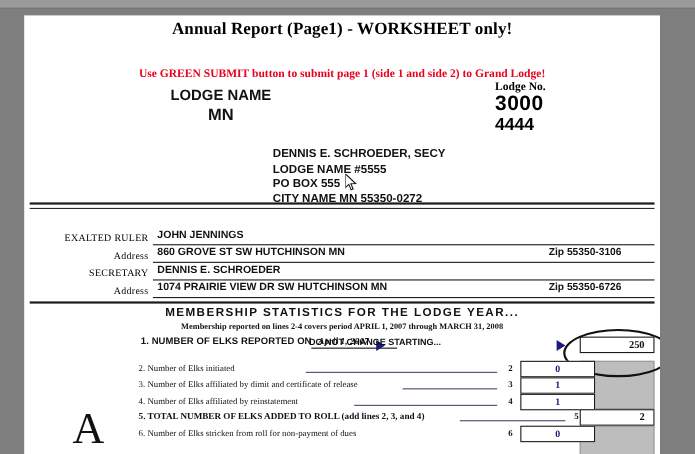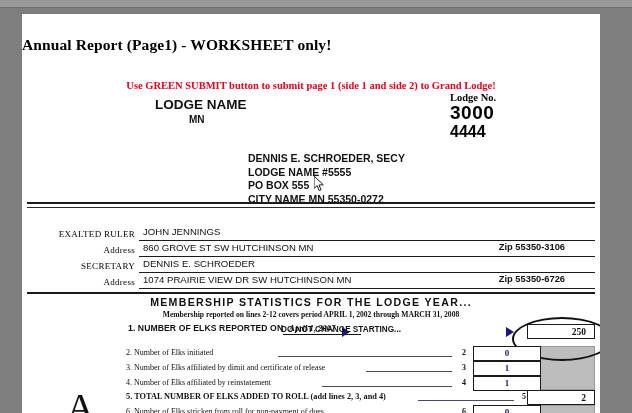--- a/index.html
+++ b/index.html
@@ -18,40 +18,40 @@
   #page {
     position:absolute; left:22px; top:14px;
     width:578px; height:399px;
     background:#ffffff;
     overflow:hidden;
   }
   .inner { position:relative; width:100%; height:100%; }
 
   
   .title {
-    font-family:"Liberation Serif", serif;
+    text-align:center; font-family:"Liberation Serif", serif;
     font-weight:bold; font-size:15.5px; color:#000;
-    margin-top:22px; letter-spacing:0.1px;
+    margin-top:4px; letter-spacing:0.1px;
   }
   .redline {
     text-align:center; color:#e8001c;
     font-family:"Liberation Serif", serif;
     font-weight:bold; font-size:10.5px; margin-top:26px;
   }
   .yearline {
     text-align:center; font-family:"Liberation Serif", serif;
     font-weight:bold; font-size:8.2px; margin-top:10px; color:#000;
   }
   .lodgename {
     margin-top:6px; margin-left:133px;
     font-size:13.5px; font-weight:bold; color:#111;
   }
   .lodgestate {
     margin-left:167px; margin-top:2px;
-    font-size:10px; font-weight:bold; color:#111;
+    font-size:15px; font-weight:bold; color:#111;
   }
   .addrblock {
     position:absolute; left:226px; top:116px;
     font-size:10.5px; font-weight:bold; color:#111; line-height:13.5px;
   }
   
   .cursor { position:absolute; left:292px; top:140px; width:11px; height:16px; }
 
   
   .rightinfo { position:absolute; right:40px; top:56px; text-align:left; width:110px;}
@@ -69,21 +69,21 @@
     position:absolute; width:100%; text-align:center;
     font-size:9.6px; font-weight:bold; color:#111; letter-spacing:0.2px;
   }
   .offrow { position:absolute; left:5px; width:568px; height:16px; }
   .off-lab {
     position:absolute; left:0; width:108px; text-align:right;
     font-family:"Liberation Serif", serif; font-weight:normal;
     font-size:9px; color:#000; letter-spacing:0.3px; top:4px;
   }
   .off-val {
-    position:absolute; left:116px; font-size:9.6px; font-weight:normal;
+    position:absolute; left:116px; font-size:9.6px; font-weight:bold;
     color:#111; top:1px;
   }
   .off-rule { position:absolute; left:112px; right:0; bottom:0; border-top:1.5px solid #1b1b1b; }
   .zip {
     position:absolute; right:30px; top:1px; font-size:9.3px;
     font-weight:bold; color:#111;
   }
 
   
   .mem-title {
@@ -190,21 +190,21 @@
     <span class="off-lab">Address</span>
     <span class="off-val">1074 PRAIRIE VIEW DR SW   HUTCHINSON MN</span>
     <span class="zip">Zip   55350-6726</span>
     <span class="off-rule"></span>
   </div>
 
   <div class="hr-thick" style="top:256px"></div>
 
   <div style="position:absolute;top:260px;left:0;width:100%">
     <div class="mem-title">MEMBERSHIP STATISTICS FOR THE LODGE YEAR...</div>
-    <div class="mem-sub">Membership reported on lines 2-12 covers period   APRIL 1, 2002 through  MARCH 31, 2008</div>
+    <div class="mem-sub">Membership reported on lines 2-4 covers period   APRIL 1, 2007 through  MARCH 31, 2008</div>
   </div>
 
   <div class="line1">
     <span>1.  NUMBER OF ELKS REPORTED ON</span><span class="ul">April 1, 2007</span>
   </div>
   <div class="tri" style="left:320px; top:291px"></div>
   <div class="dnc">DO NOT CHANGE STARTING...</div>
   <div class="tri" style="left:484px; top:291px"></div>
 
   <div class="graycol" style="left:505px; top:310px; width:68px; height:44px;"></div>

